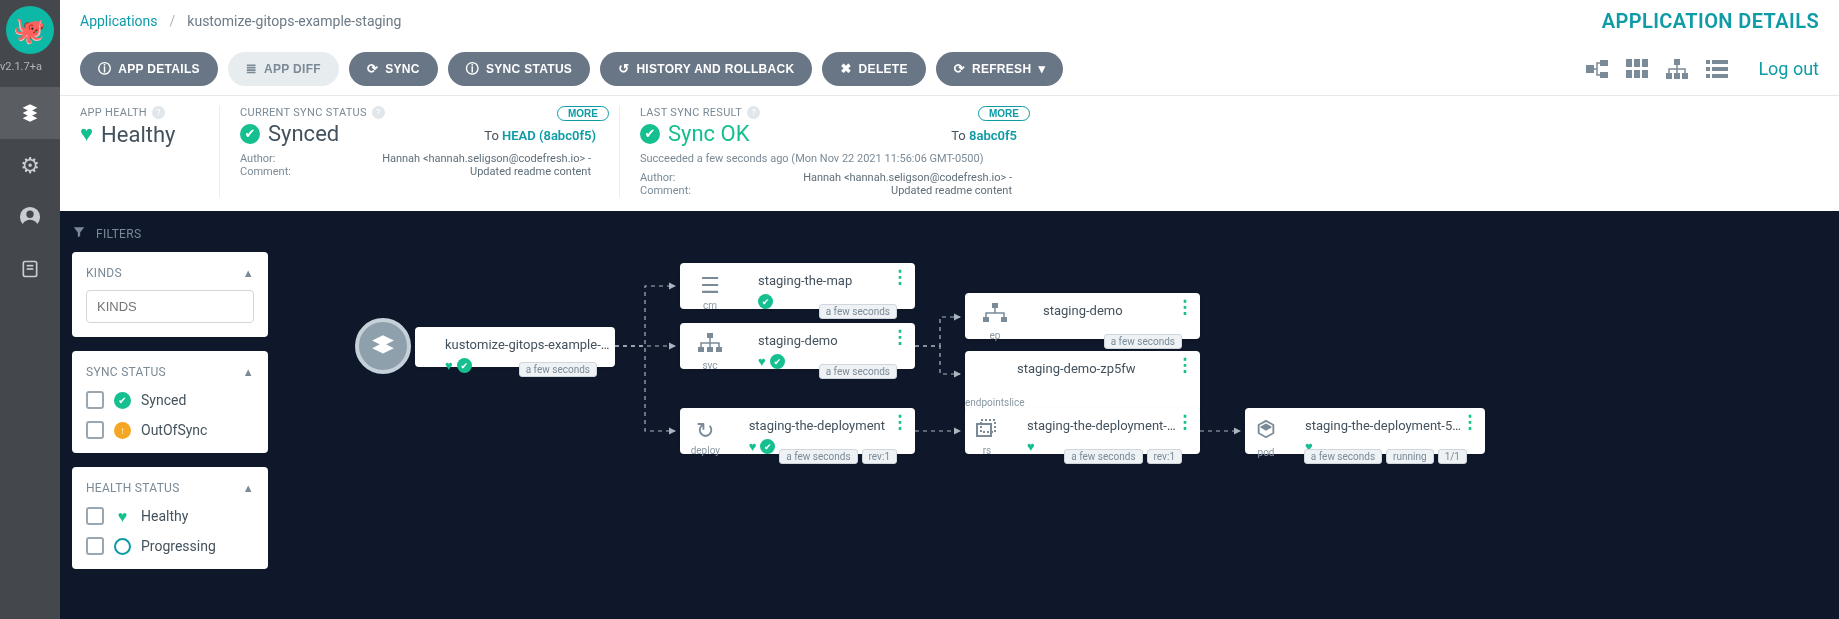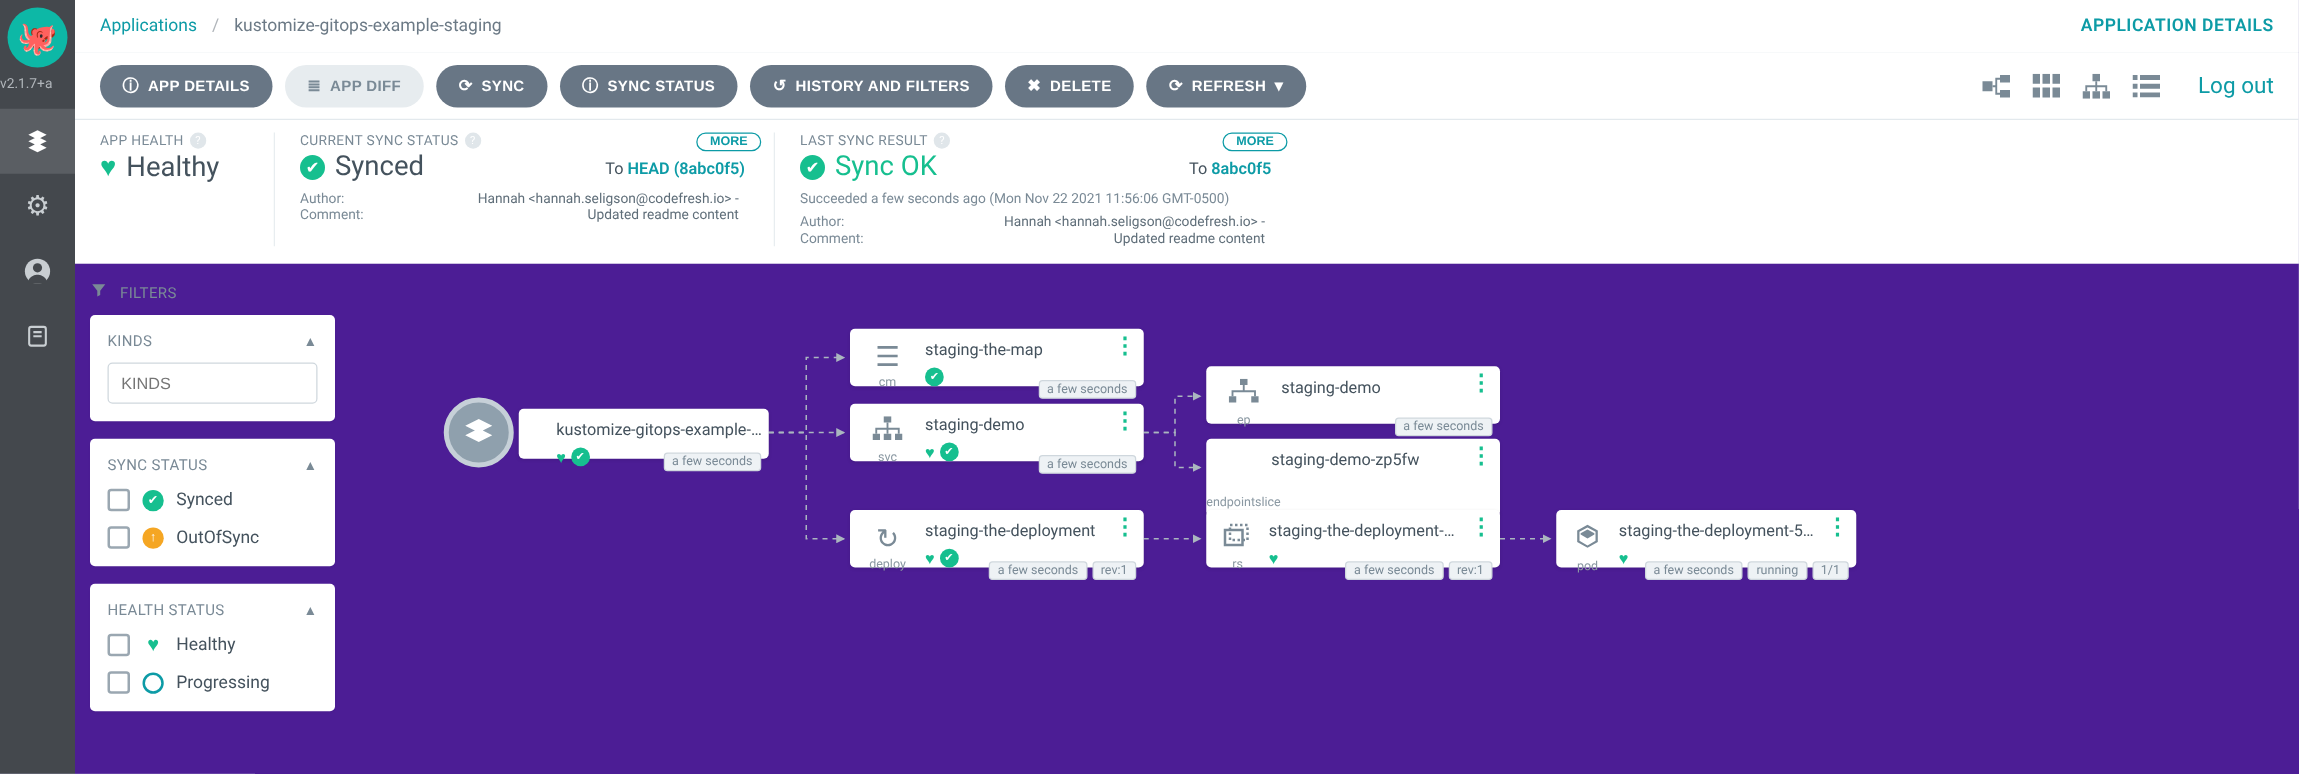--- a/index.html
+++ b/index.html
@@ -69,21 +69,21 @@
   gap: 12px;
   font-size: 14px;
 }
 .breadcrumb a { color: #0d9ba6; text-decoration: none; }
 .breadcrumb .sep { color: #b0b5ba; }
 .breadcrumb .current { color: #6c7a86; }
 .top-row .spacer { flex: 1; }
 .page-title {
   color: #0d9ba6;
   font-weight: 600;
-  font-size: 14px;
+  font-size: 20px;
   letter-spacing: 0.4px;
 }
 
 
 .toolbar {
   background: #fff;
   height: 54px;
   display: flex;
   align-items: center;
   padding: 0 20px;
@@ -211,21 +211,21 @@
   font-size: 11px;
   color: #7a8a96;
   margin-top: 6px;
 }
 
 
 .content {
   flex: 1;
   display: flex;
   overflow: hidden;
-  background: #4c1d95;
+  background: #0f172a;
 }
 
 
 .filters {
   width: 220px;
   padding: 14px 12px;
 }
 .filters-head {
   display: flex;
   align-items: center;
@@ -308,21 +308,21 @@
 .node .icon-box .kind-icon {
   font-size: 22px;
   color: #7a8a96;
 }
 .node .icon-box .kind-label {
   font-size: 10px;
   color: #8a98a2;
   margin-top: 2px;
 }
 .node .meta {
-  margin-left: 10px;
+  margin-left: 28px;
 }
 .node .meta .name {
   font-size: 13px;
   color: #44525d;
   white-space: nowrap;
   overflow: hidden;
   text-overflow: ellipsis;
 }
 .node .meta .badges {
   display: flex;
@@ -341,21 +341,21 @@
   position: absolute;
   top: 10px; right: 6px;
   color: #16bf8f;
   font-size: 18px;
   font-weight: bold;
   cursor: pointer;
   line-height: 0.4;
 }
 .node-tags {
   position: absolute;
-  right: 6px;
+  right: 18px;
   bottom: -10px;
   display: flex;
   gap: 4px;
   align-items: flex-end;
 }
 .tag {
   background: #eef2f5;
   border: 1px solid #cfd7dd;
   color: #7a8a96;
   border-radius: 3px;
@@ -454,21 +454,21 @@
     <button class="btn">
         <span class="ico">⟳</span>
         <span>SYNC</span>
       </button>
     <button class="btn">
         <span class="ico">ⓘ</span>
         <span>SYNC STATUS</span>
       </button>
     <button class="btn">
         <span class="ico">↺</span>
-        <span>HISTORY AND FILTERS</span>
+        <span>HISTORY AND ROLLBACK</span>
       </button>
     <button class="btn">
         <span class="ico">✖</span>
         <span>DELETE</span>
       </button>
     <button class="btn">
         <span class="ico">⟳</span>
         <span>REFRESH</span>
         <span class="ico">▾</span>
       </button>

